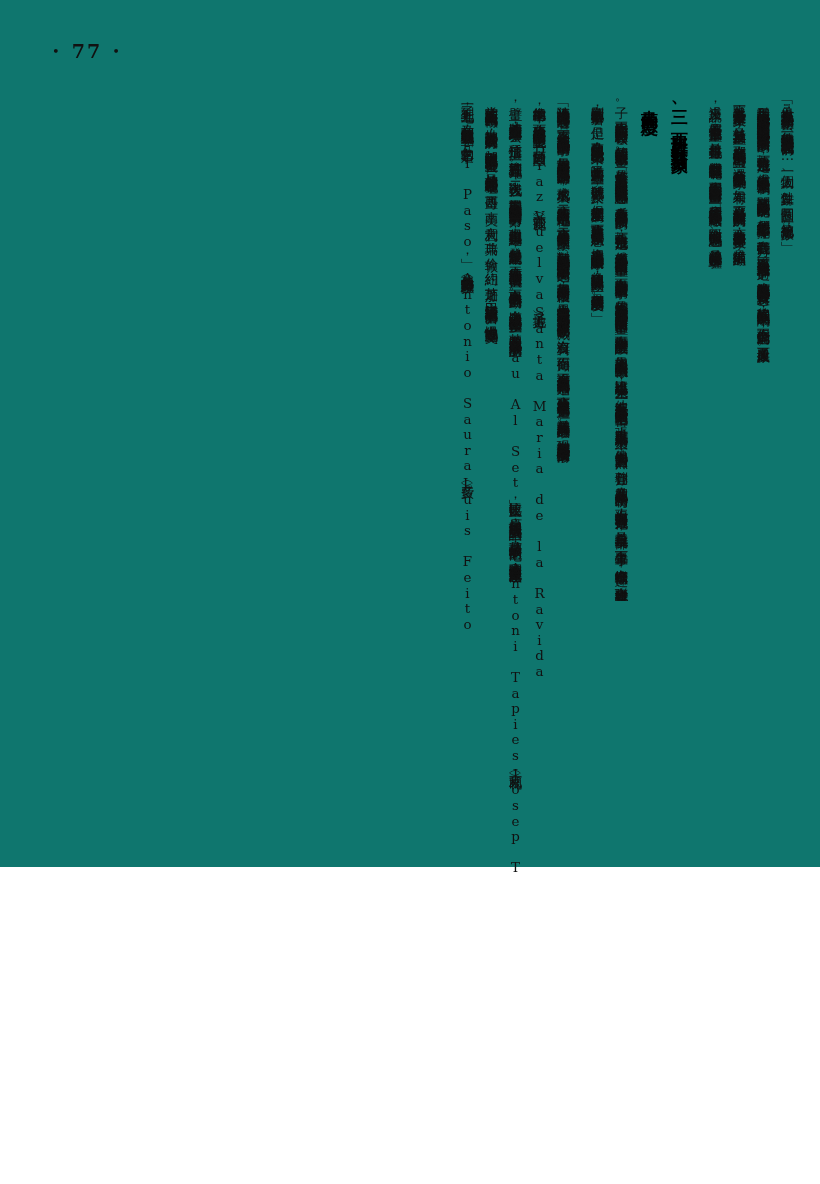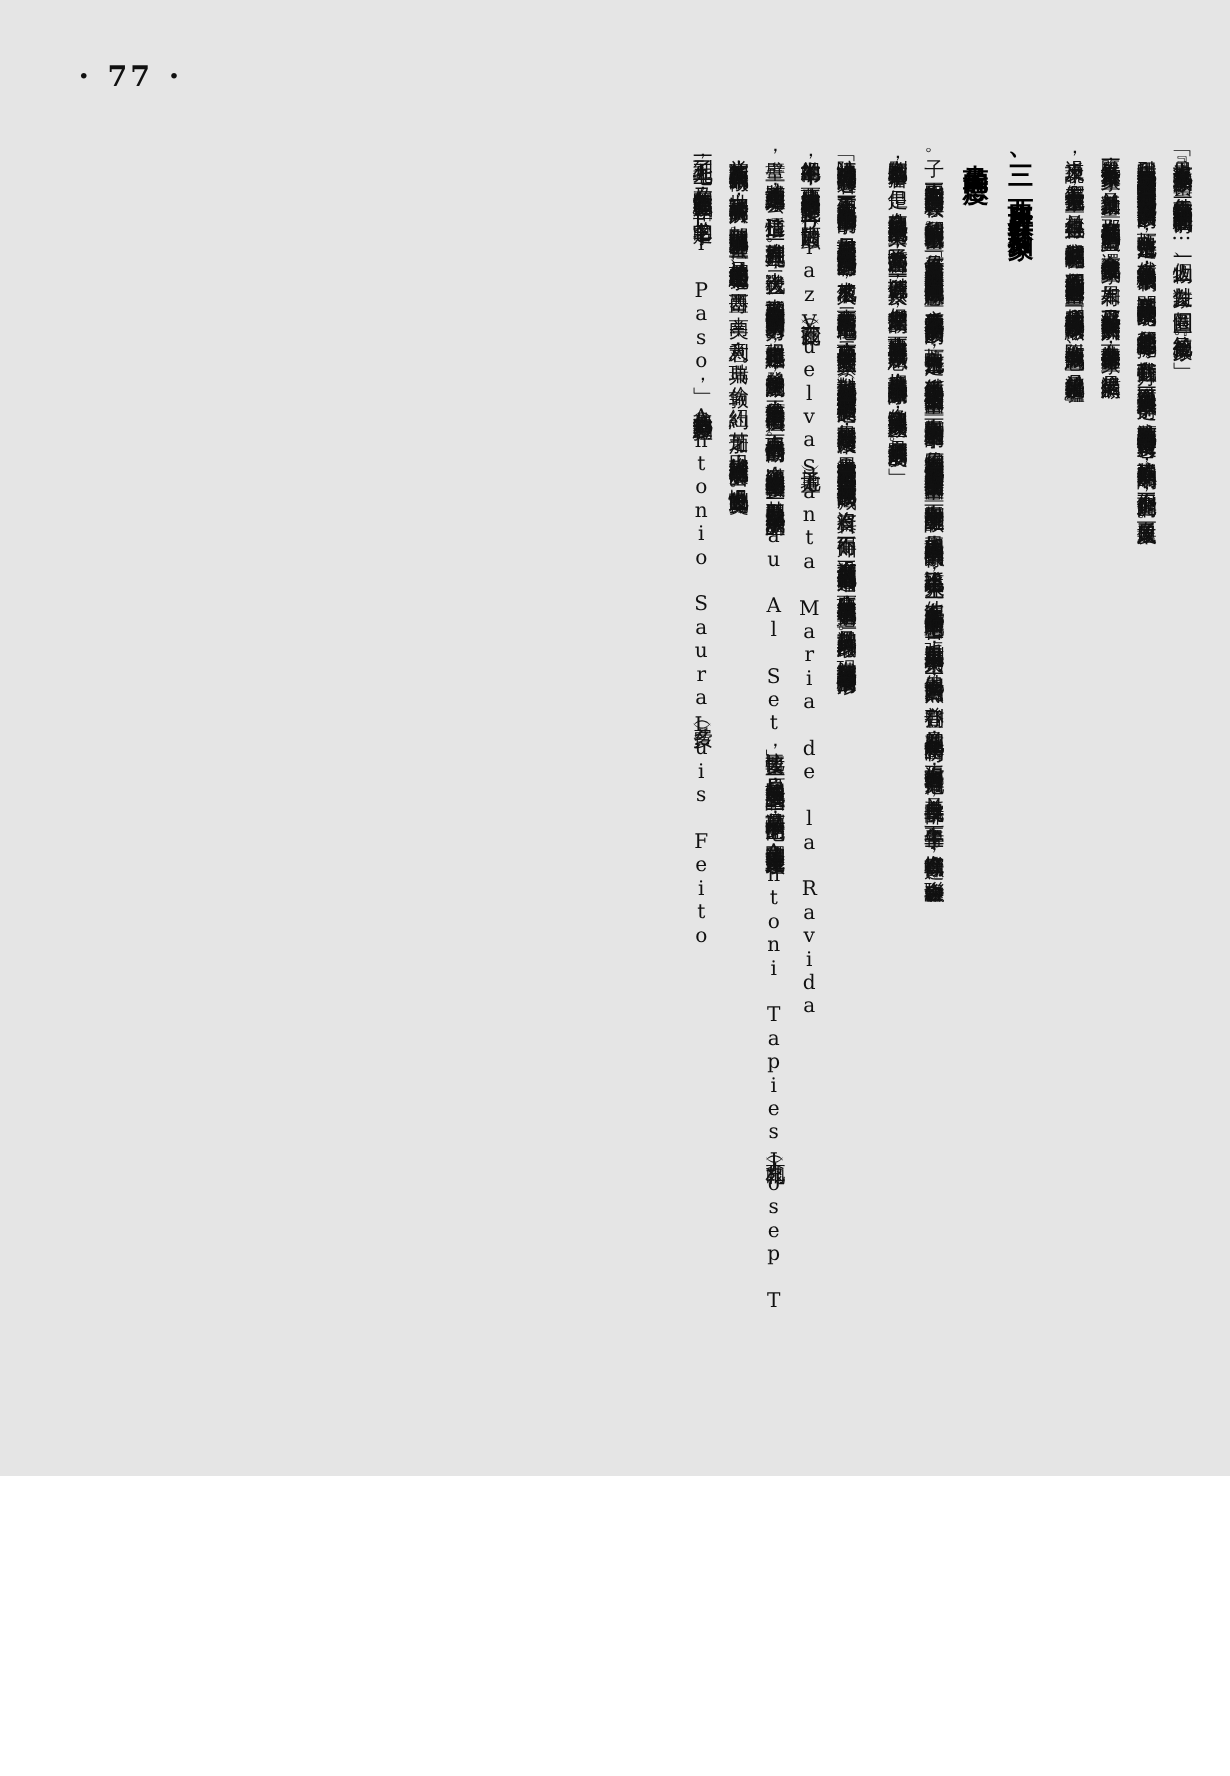--- a/index.html
+++ b/index.html
@@ -11,22 +11,22 @@
     width: 820px;
     height: 1184px;
     font-family: "DejaVu Serif", "Liberation Serif", serif;
     color: #1a1a1a;
     position: relative;
     overflow: hidden;
   }
   .page {
     position: relative;
     width: 820px;
-    height: 984px;
-    background: #e5e5e5;
+    height: 867px;
+    background: #0f766e;
     box-sizing: border-box;
   }
   
   .page-header {
     position: absolute;
     top: 40px;
     left: 0;
     width: 820px;
     text-align: left;
     padding-left: 52px;

